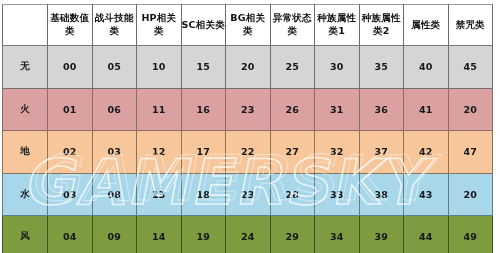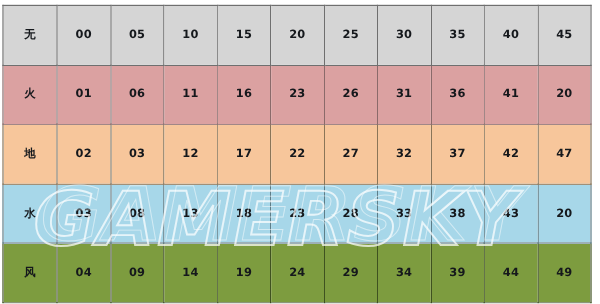--- a/index.html
+++ b/index.html
@@ -132,20 +132,33 @@
           <col class="c-data">
           <col class="c-data">
           <col class="c-data">
         <col class="c-data">
           <col class="c-data">
           <col class="c-data">
           <col class="c-data">
           <col class="c-data">
       </colgroup>
       <tbody>
+        <tr class="head">
+          <td class="corner"></td>
+          <td>基础数值类</td>
+          <td>战斗技能类</td>
+          <td>HP相关类</td>
+          <td>SC相关类</td>
+          <td>BG相关类</td>
+          <td>异常状态类</td>
+          <td>种族属性类1</td>
+          <td>种族属性类2</td>
+          <td>属性类</td>
+          <td>禁咒类</td>
+        </tr>
 
         <tr class="data r-none">
           <td class="rowlabel">无</td>
           <td>00</td>
           <td>05</td>
           <td>10</td>
           <td>15</td>
           <td>20</td>
           <td>25</td>
           <td>30</td>

